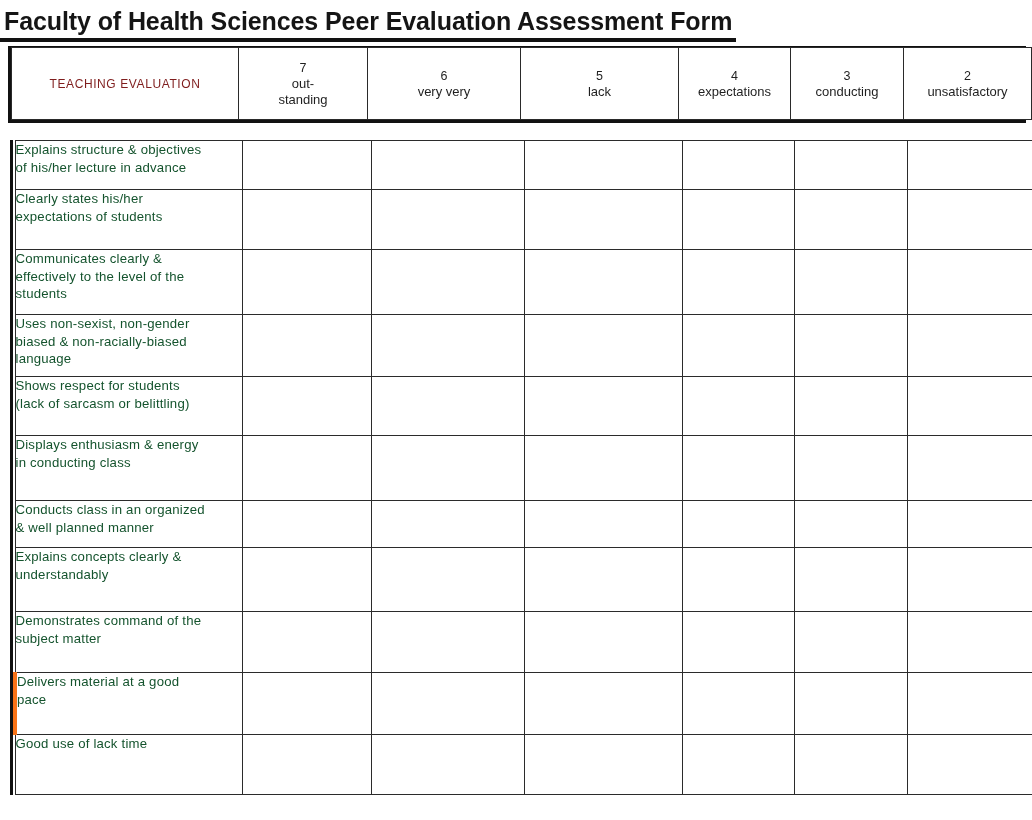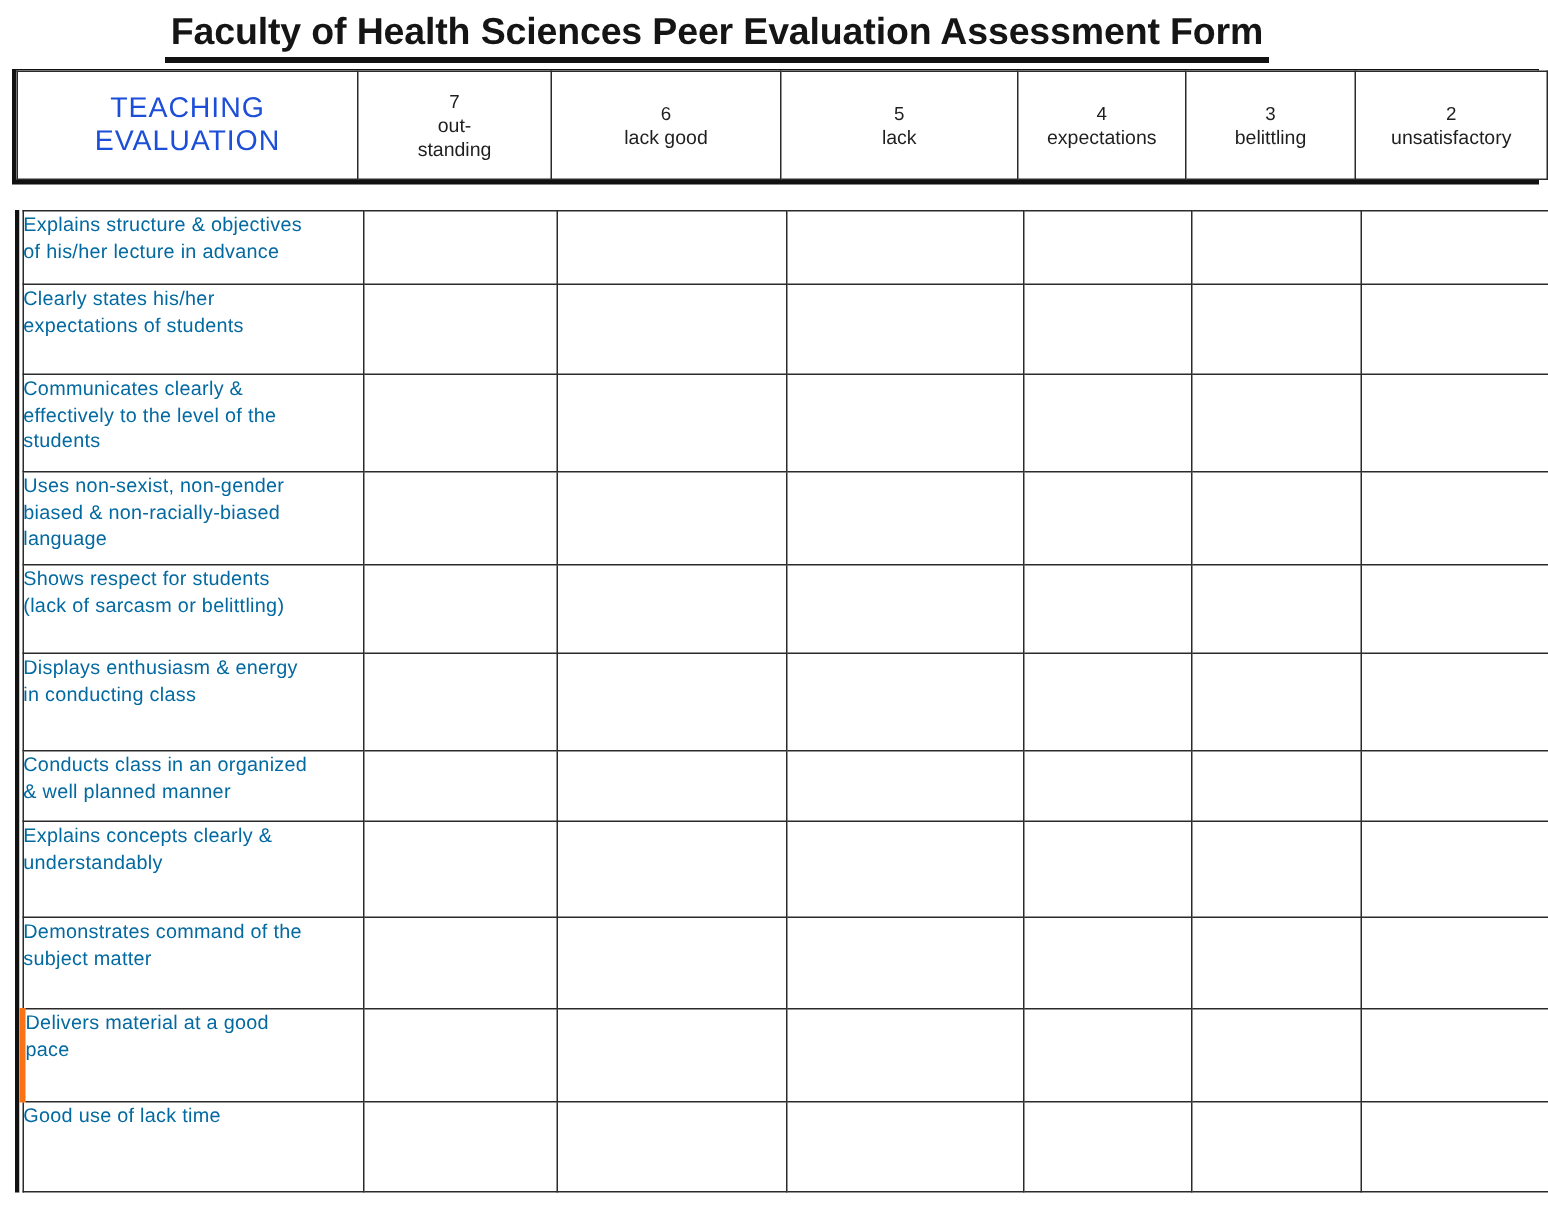--- a/index.html
+++ b/index.html
@@ -15,21 +15,20 @@
     color: #1a1a1a;
     position: relative;
   }
 
   
   .title-wrap {
     position: absolute;
     left: 0;
     top: 6px;
     width: 956px;
-    text-align: center;
   }
   .doc-title {
     display: inline-block;
     font-size: 25px;
     font-weight: bold;
     letter-spacing: -0.1px;
     color: #151515;
     line-height: 30px;
     border-bottom: 4px solid #121212;
     padding: 0 4px 2px 4px;
@@ -59,23 +58,23 @@
     border: 1px solid #2a2a2a;
     height: 72px;
     vertical-align: middle;
     text-align: center;
     padding: 2px 4px;
     box-sizing: border-box;
   }
   td.scale-label-cell {
     text-align: left;
     padding-left: 30px;
-    font-size: 19px;
+    font-size: 12px;
     letter-spacing: 0.6px;
-    color: #1d4ed8;
+    color: #7f1d1d;
   }
   .scale-num {
     display: block;
     font-size: 12.5px;
     line-height: 16px;
     color: #1f1f1f;
   }
   .scale-word {
     display: block;
     font-size: 13px;
@@ -103,21 +102,21 @@
     border: 1px solid #2b2b2b;
     vertical-align: top;
     padding: 0;
     box-sizing: border-box;
   }
   td.criterion-cell {
     text-align: left;
     padding: 9px 8px 6px 10px;
     font-size: 13.2px;
     line-height: 17.5px;
-    color: #0369a1;
+    color: #14532d;
     letter-spacing: 0.2px;
   }
   td.mark-cell {
     background: #fff;
   }
   tr.thick-left td.criterion-cell {
     border-left: 4px solid #f97316;
   }
 
   
@@ -151,36 +150,36 @@
       <tr>
         <td class="scale-label-cell">TEACHING  EVALUATION</td>
 
         <td>
           <span class="scale-num">7</span>
           <span class="scale-word">out-<br>standing</span>
         </td>
 
         <td>
           <span class="scale-num">6</span>
-          <span class="scale-word">lack good</span>
+          <span class="scale-word">very very</span>
         </td>
 
         <td>
           <span class="scale-num">5</span>
           <span class="scale-word">lack</span>
         </td>
 
         <td>
           <span class="scale-num">4</span>
           <span class="scale-word">expectations</span>
         </td>
 
         <td>
           <span class="scale-num">3</span>
-          <span class="scale-word">belittling</span>
+          <span class="scale-word">conducting</span>
         </td>
 
         <td>
           <span class="scale-num">2</span>
           <span class="scale-word">unsatisfactory</span>
         </td>
       </tr>
     </tbody>
   </table>
 </div>

